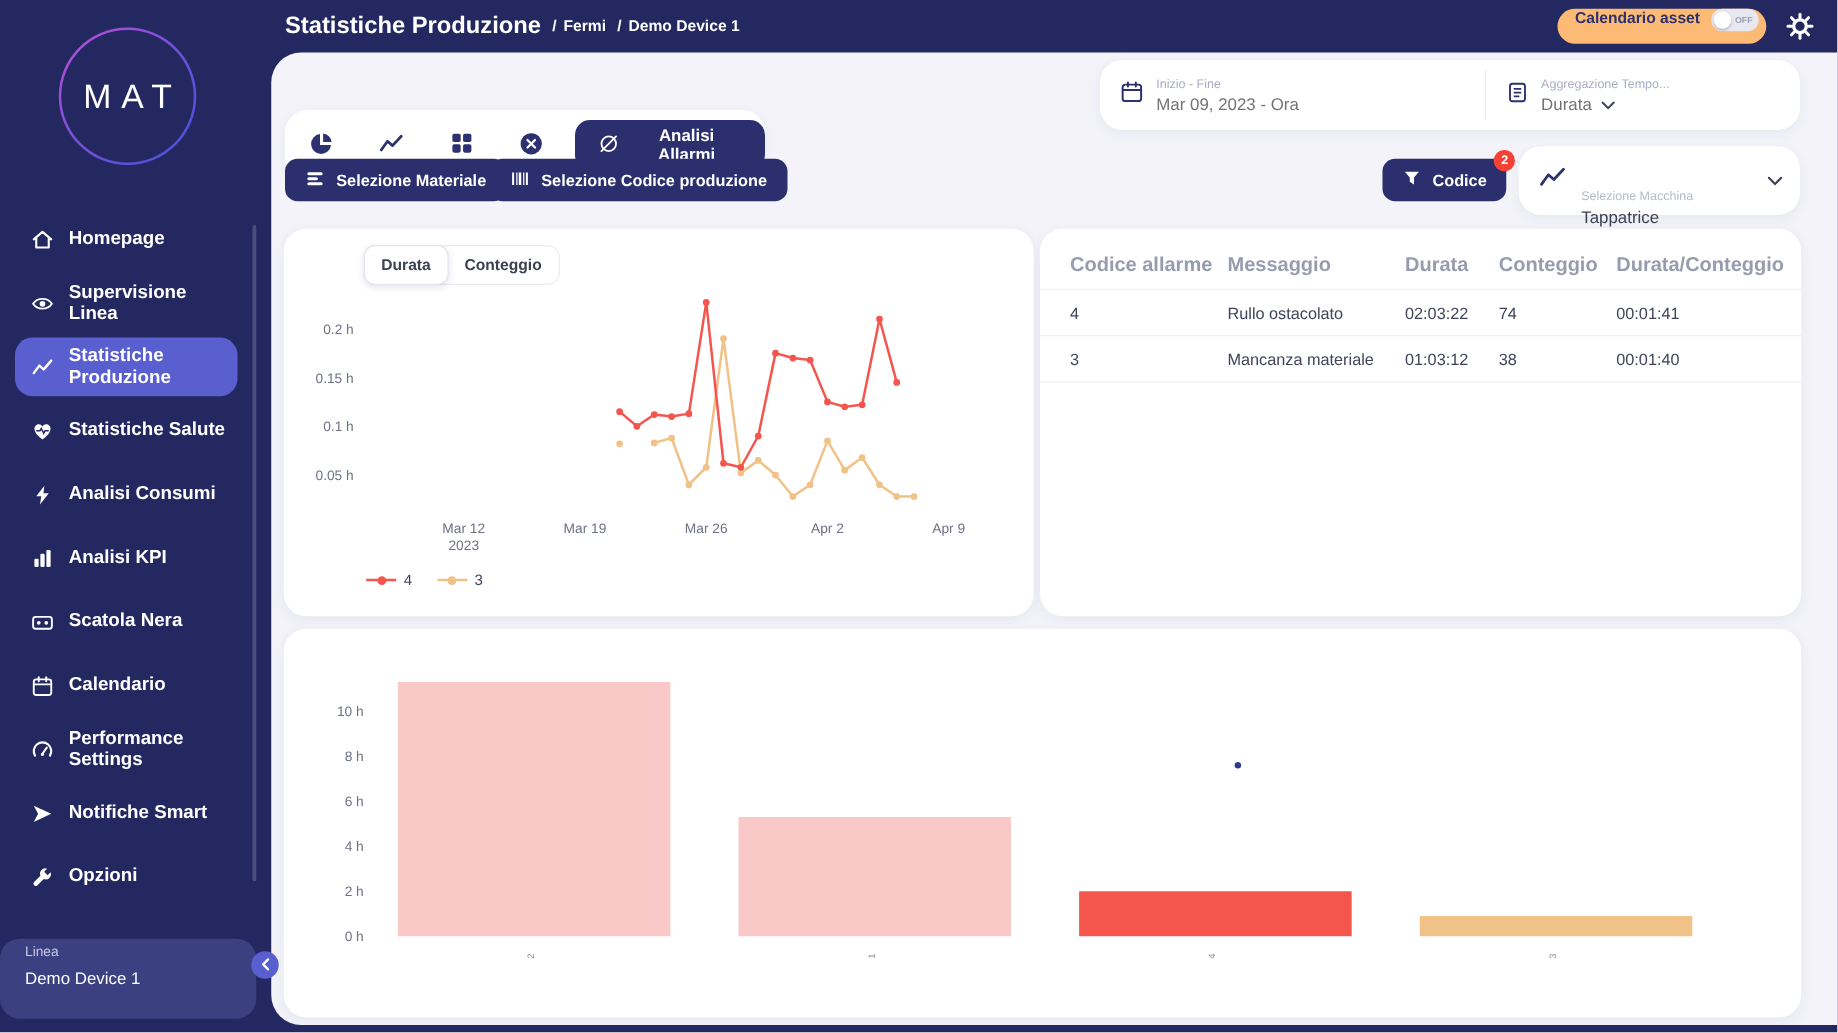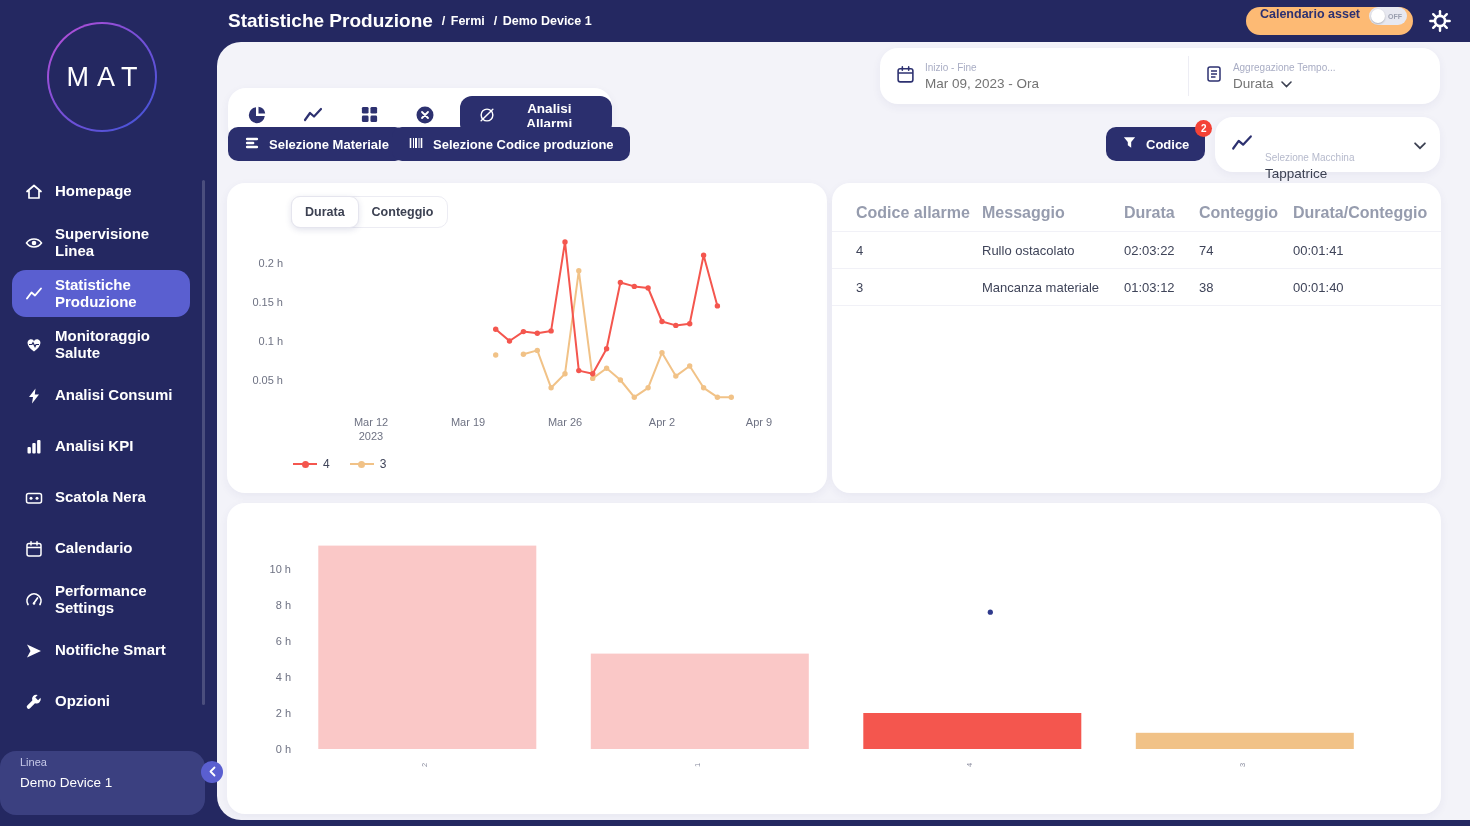--- a/index.html
+++ b/index.html
@@ -129,21 +129,21 @@
           </span>
         <span class="mi-label">Statistiche Produzione</span>
       </div>
       <div class="mi">
         <span class="mi-icon">
             <svg width="18" height="18" viewBox="0 0 18 18">
               <path d="M9 15.5 C1.5 10.5 1.2 5 4.8 3.6 C7 2.8 8.5 4.2 9 5.2 C9.5 4.2 11 2.8 13.2 3.6 C16.8 5 16.5 10.5 9 15.5 Z" fill="#fff"></path>
               <polyline points="4,8.5 7,8.5 8,6.8 10,10.6 11,8.5 14,8.5" fill="none" stroke="#242861" stroke-width="1.2"></polyline>
             </svg>
           </span>
-        <span class="mi-label">Monitoraggio Salute</span>
+        <span class="mi-label">Statistiche Salute</span>
       </div>
       <div class="mi">
         <span class="mi-icon">
             <svg width="18" height="18" viewBox="0 0 18 18">
               <path d="M10.5 1.5 L4 10 H8 L7 16.5 L14 7.5 H9.8 Z" fill="#fff"></path>
             </svg>
           </span>
         <span class="mi-label">Analisi Consumi</span>
       </div>
       <div class="mi">

